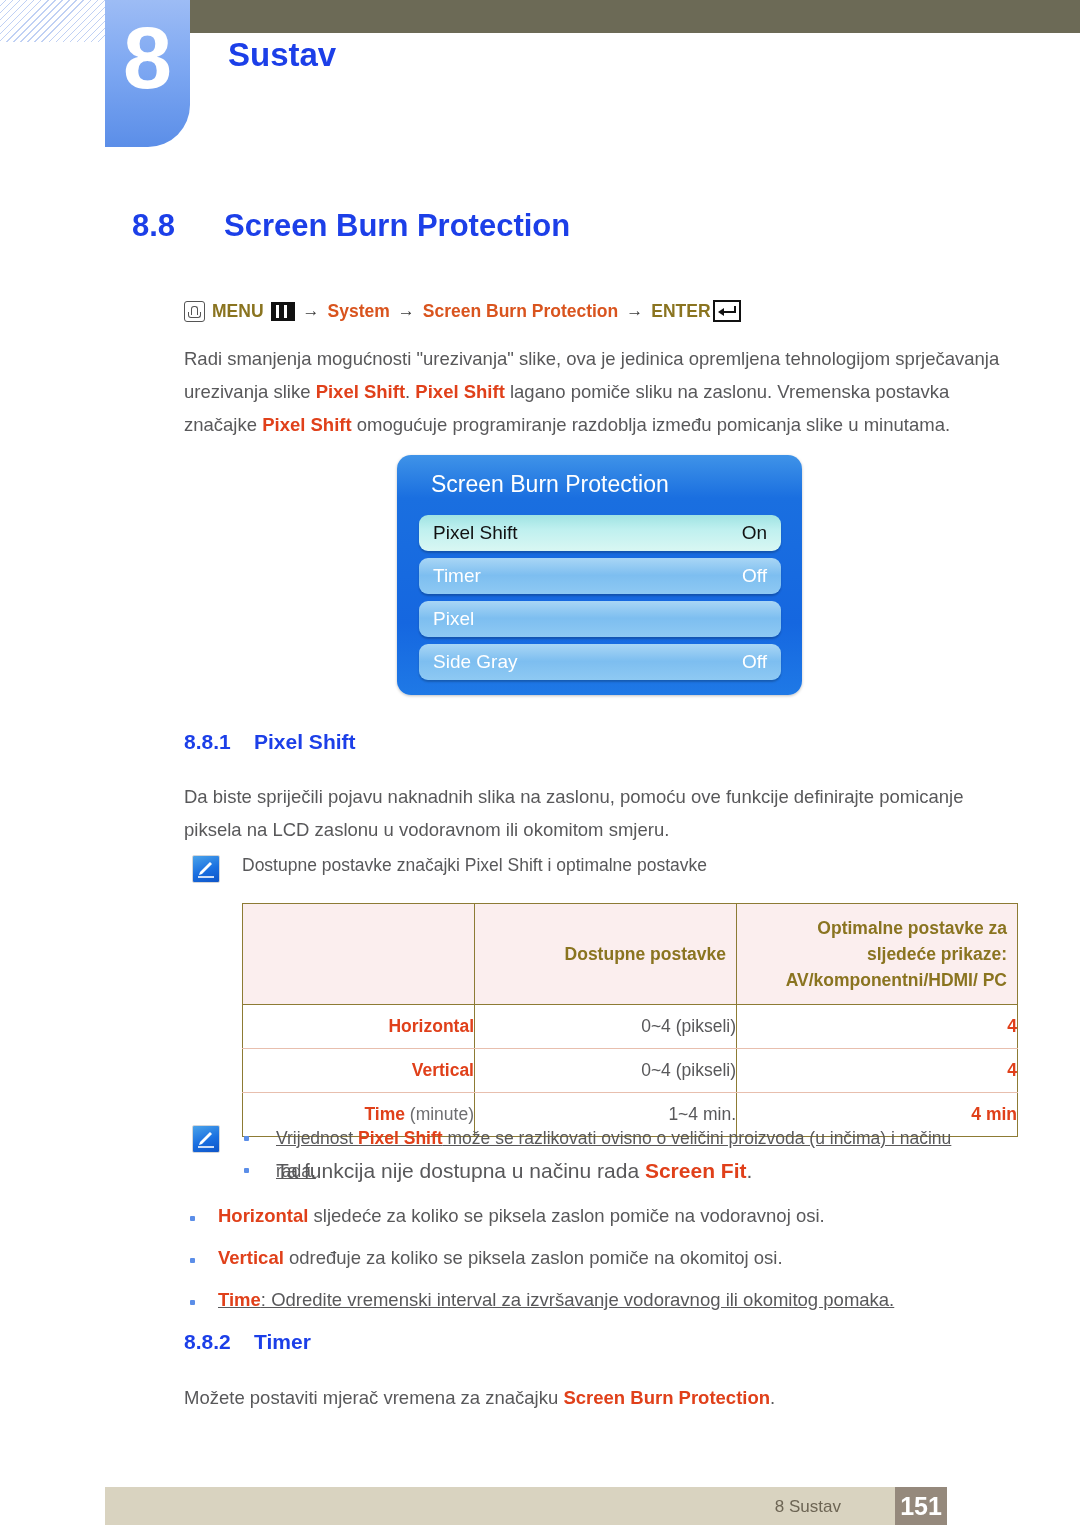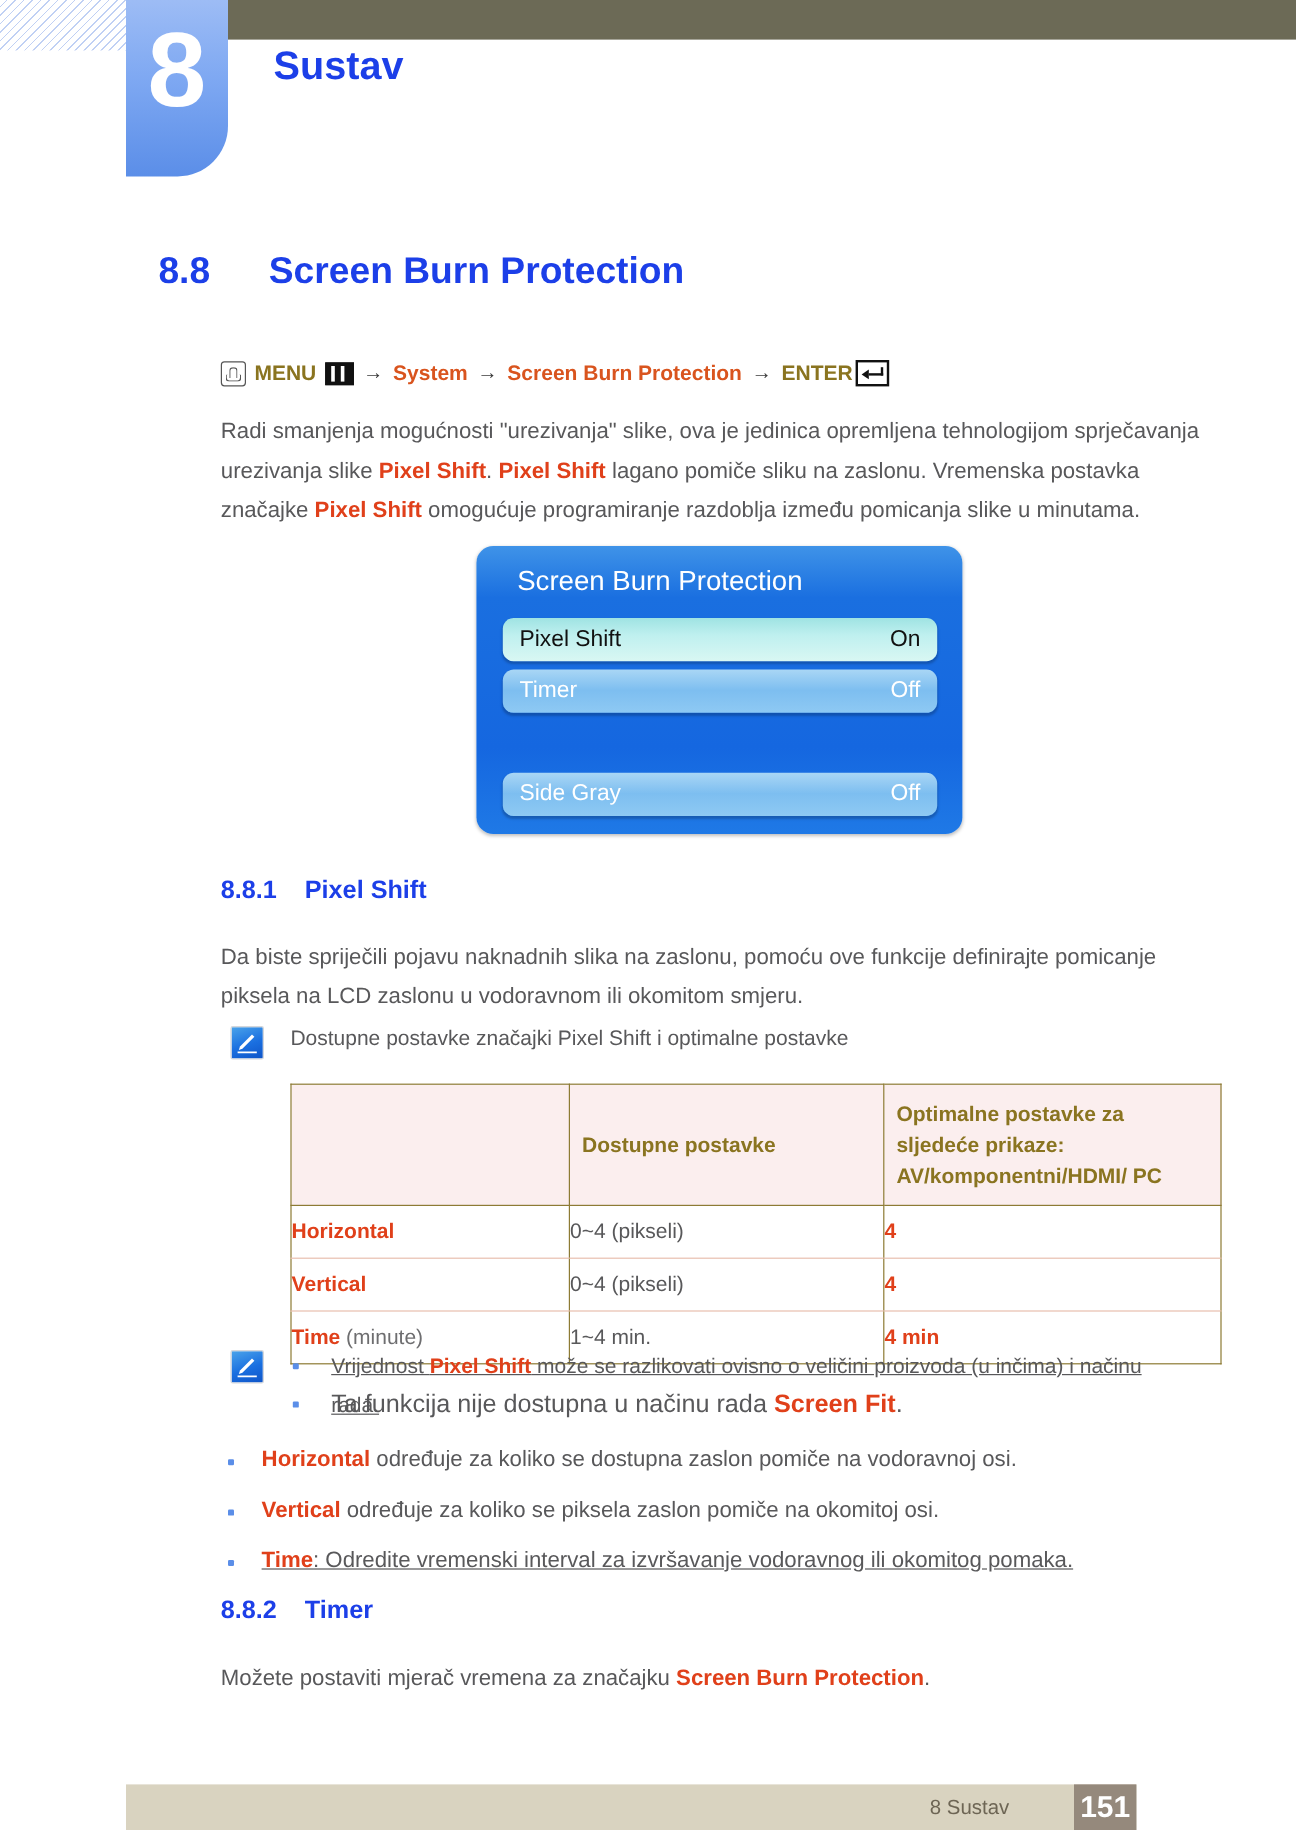--- a/index.html
+++ b/index.html
@@ -263,21 +263,21 @@
     position: absolute;
     left: 242px;
     top: 753px;
     width: 775px;
     border-collapse: collapse;
     table-layout: fixed;
   }
   .tbl td {
     border-left: 1.5px solid #8d7b34;
     border-right: 1.5px solid #8d7b34;
-    text-align: left;
+    text-align: right;
     font-size: 17.5px;
     color: #58585a;
     padding: 0;
   }
   .tbl tr.hdr td {
     background: #fbeeee;
     color: #8a7420;
     font-weight: 700;
     height: 88px;
     line-height: 26px;
@@ -383,20 +383,24 @@
     <div class="osd-row sel" style="top:60px;">
       <span class="lbl">Pixel Shift</span>
       <span class="val">On</span>
     </div>
 
     <div class="osd-row" style="top:103px;">
       <span class="lbl">Timer</span>
       <span class="val">Off</span>
     </div>
 
+    <div class="osd-row" style="top:146px;">
+      <span class="lbl">Pixel</span>
+      <span class="val"></span>
+    </div>
 
     <div class="osd-row" style="top:189px;">
       <span class="lbl">Side Gray</span>
       <span class="val">Off</span>
     </div>
   </div>
 
   <div class="subsec" style="top:580px;">
     <span class="n">8.8.1</span><span>Pixel Shift</span>
   </div>
@@ -453,21 +457,21 @@
     <span>Vrijednost </span><span class="hl">Pixel Shift</span><span> može se razlikovati ovisno o veličini proizvoda (u inčima) i načinu rada.</span>
   </div>
 
   <div class="bullet" style="left:244px; top:1018px;"></div>
   <div class="bl" style="left:276px; top:1004px; width:720px; font-size:21px;">
     <span>Ta funkcija nije dostupna u načinu rada </span><span class="hl">Screen Fit</span><span>.</span>
   </div>
 
   <div class="bullet" style="left:190px; top:1066px;"></div>
   <div class="bl" style="left:218px; top:1049px; width:790px;">
-    <span class="hl">Horizontal</span><span> određuje za koliko se dostupna zaslon pomiče na vodoravnoj osi.</span>
+    <span class="hl">Horizontal</span><span> sljedeće za koliko se piksela zaslon pomiče na vodoravnoj osi.</span>
   </div>
 
   <div class="bullet" style="left:190px; top:1108px;"></div>
   <div class="bl" style="left:218px; top:1091px; width:790px;">
     <span class="hl">Vertical</span><span> određuje za koliko se piksela zaslon pomiče na okomitoj osi.</span>
   </div>
 
   <div class="bullet" style="left:190px; top:1150px;"></div>
   <div class="bl" style="left:218px; top:1133px; width:790px;text-decoration:underline;">
     <span class="hl">Time</span><span>: Odredite vremenski interval za izvršavanje vodoravnog ili okomitog pomaka.</span>

